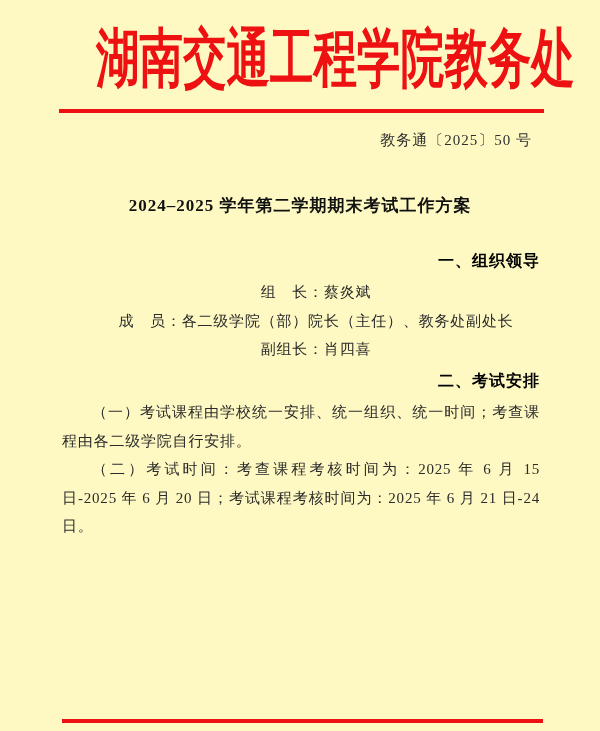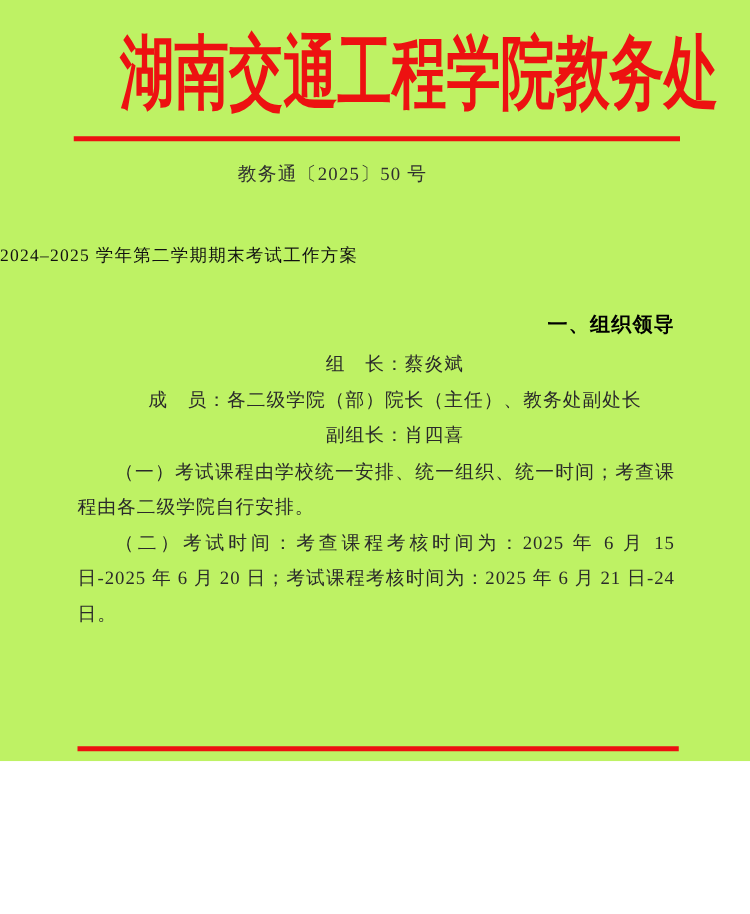--- a/index.html
+++ b/index.html
@@ -2,23 +2,23 @@
 <html><head>
 <meta charset="utf-8">
 <style>
   * { margin: 0; padding: 0; box-sizing: border-box; }
 
   html, body { background: #ffffff; }
 
   .page {
     position: relative;
     width: 600px;
-    height: 609px;
+    height: 731px;
     margin: 0 auto;
-    background: #bef264;
+    background: #fef9c3;
     overflow: hidden;
     font-family: "Liberation Serif", "DejaVu Serif", serif;
     color: #2a2a2a;
   }
 
   
   .org-name {
     margin-top: 22px;
     width: 600px;
     text-align: center;
@@ -35,34 +35,34 @@
 
   .red-rule-top {
     margin: 13px 56px 0 59px;
     height: 4px;
     background: #ed1111;
   }
 
   .doc-number {
     margin-top: 16px;
     margin-right: 68px;
-    text-align: center;
+    text-align: right;
     font-size: 15px;
     line-height: 22px;
     letter-spacing: 1px;
     color: #2f2f2f;
   }
 
   
   .doc-title {
     margin-top: 40px;
-    text-align: left;
+    text-align: center;
     font-family: "Liberation Serif", "DejaVu Serif", serif;
-    font-weight: 400;
-    font-size: 14px;
+    font-weight: 700;
+    font-size: 17px;
     line-height: 30px;
     letter-spacing: 1px;
     color: #111111;
   }
 
   
   .doc-body {
     margin-top: 26px;
     padding: 0 60px 0 62px;
     font-size: 15px;
@@ -120,20 +120,21 @@
     <p class="section-heading">一、组织领导</p>
 
 
     <p class="name-line">组　长：蔡炎斌</p>
 
     <p class="name-line">成　员：各二级学院（部）院长（主任）、教务处副处长</p>
 
     <p class="name-line">副组长：肖四喜</p>
 
 
+    <p class="section-heading">二、考试安排</p>
 
     <p class="para">（一）考试课程由学校统一安排、统一组织、统一时间；考查课程由各二级学院自行安排。</p>
 
     <p class="para">（二）考试时间：考查课程考核时间为：2025 年 6 月 15 日-2025 年 6 月 20 日；考试课程考核时间为：2025 年 6 月 21 日-24 日。</p>
 
   </div>
 
   <div class="red-rule-bottom"></div>
 
 </div>

